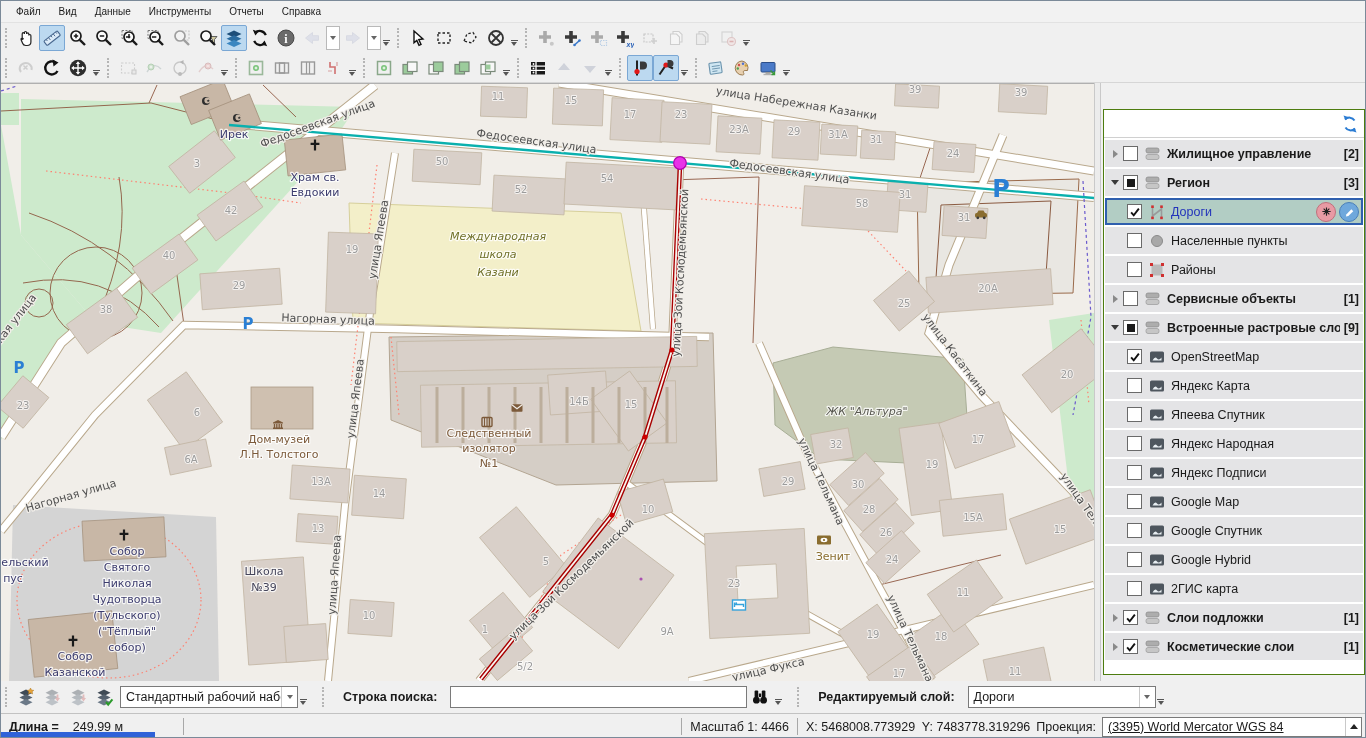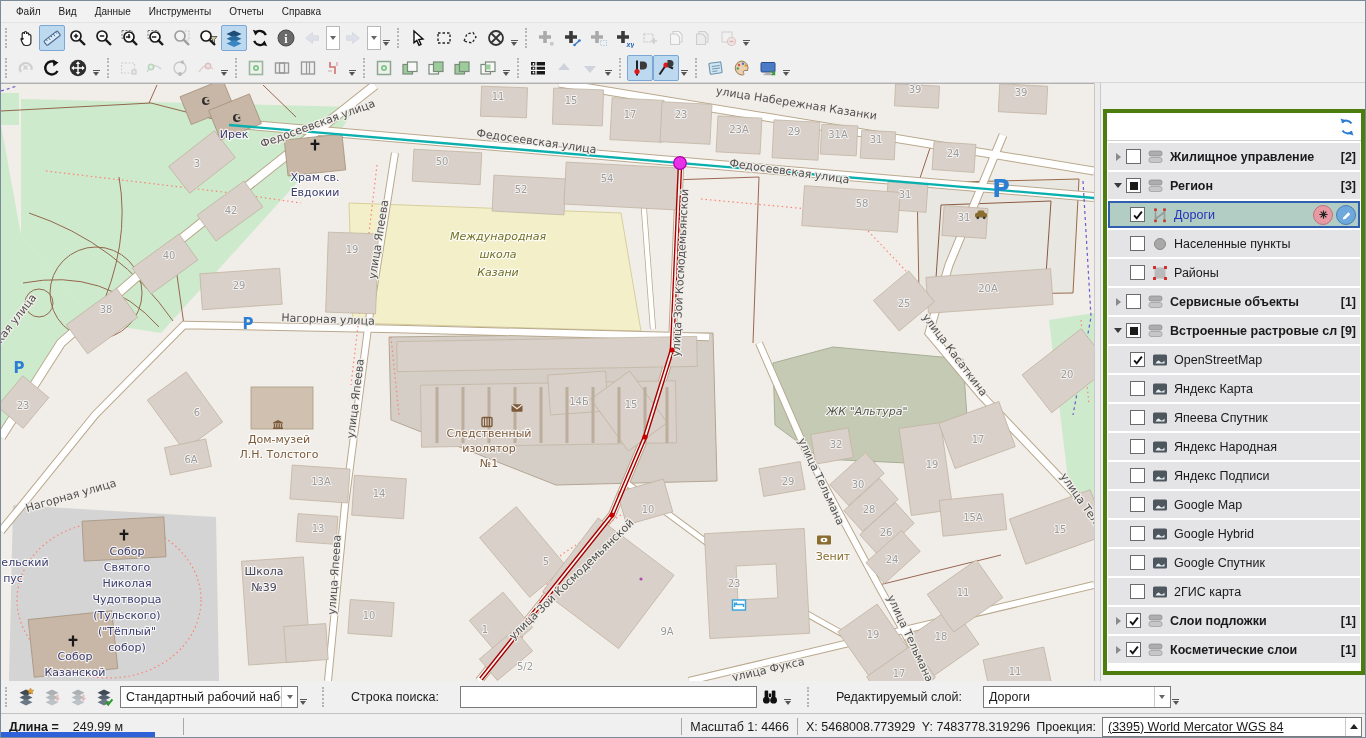--- a/index.html
+++ b/index.html
@@ -25,21 +25,21 @@
   .ovf i{width:7px;border-top:1.5px solid #555;margin-bottom:1px;}
   .ovf .caret{border-top-color:#555;}
   
   #map-wrap{left:0;top:82px;width:1093px;height:598px;background:#f1eee9;border-top:1px solid #b0b0b0;overflow:hidden;}
   #divider{left:1093px;top:82px;width:7px;height:598px;background:#ececec;border-left:1px solid #c9c9c9;border-right:1px solid #c9c9c9;}
   
   #rightpanel{left:1100px;top:82px;width:266px;height:598px;background:#f0f0f0;}
   #tabs{display:flex;height:23px;padding-left:2px;margin-top:3px;}
   .tab{padding:3px 10px 2px;font-size:12.5px;border:1px solid #9a9a9a;border-bottom:none;background:#e9e9e9;margin-right:1px;border-radius:2px 2px 0 0;}
   .tab.active{background:#fff;position:relative;top:0px;font-weight:400;}
-  #panel-body{position:absolute;left:2px;right:2px;top:26px;bottom:6px;background:#fff;border:4px solid #4d7c0f;overflow:hidden;}
+  #panel-body{position:absolute;left:2px;right:2px;top:26px;bottom:6px;background:#fff;border:1px solid #4d7c0f;overflow:hidden;}
   #filter-row{height:28px;border-bottom:1px solid #d0d0d0;display:flex;align-items:center;padding:2px;}
   #filter-input{flex:1;height:22px;border:none;outline:none;font-size:12px;padding:0 4px;}
   #refresh-btn{width:24px;height:24px;display:flex;align-items:center;justify-content:center;}
   #layer-tree{padding:2px 1px;}
   .trow{height:27px;margin-bottom:2px;background:#e4e4e6;display:flex;align-items:center;padding:0 4px;font-size:12.5px;}
   .trow.lvl1{margin-left:0;}
   .trow .ind{width:16px;flex:0 0 16px;}
   .trow.sel{background:#b2cdc4;outline:2px solid #2f5fae;outline-offset:-2px;}
   .exp{width:12px;flex:0 0 12px;display:flex;align-items:center;justify-content:center;}
   .exp-c{width:0;height:0;border-top:4px solid transparent;border-bottom:4px solid transparent;border-left:5px solid #8a8a8a;}
@@ -54,21 +54,21 @@
   .tcount{font-weight:bold;margin-left:4px;}
   .act-btn{width:20px;height:20px;border-radius:50%;display:flex;align-items:center;justify-content:center;margin-left:3px;}
   .act-bug{background:#e89aa4;border:1px solid #c0707c;}
   .act-edit{background:#6fa8dc;border:1px solid #4a7fb8;}
   
   #bottombar{left:0;top:680px;width:1100px;height:32px;background:#f0f0f0;display:flex;align-items:center;}
   .bgroup{display:flex;align-items:center;height:30px;}
   .combo{height:22px;background:#fff;border:1px solid #7a7a7a;display:flex;align-items:center;font-size:12.5px;}
   .combo .val{flex:1;padding:0 5px;white-space:nowrap;overflow:hidden;}
   .combo .arr{width:16px;height:100%;display:flex;align-items:center;justify-content:center;border-left:1px solid #c9c9c9;}
-  .blabel{font-size:12.5px;margin:0 21px;white-space:nowrap;}
+  .blabel{font-size:12.5px;margin:0 13px;white-space:nowrap;font-weight:bold;}
   #search-input{width:297px;height:22px;border:1px solid #7a7a7a;font-size:12.5px;padding:0 4px;outline:none;}
   
   #statusbar{left:0;top:712px;width:100%;height:26px;background:#f0f0f0;border-top:1px solid #c2c2c2;display:flex;align-items:center;font-size:12.5px;}
   .ssep{width:1px;height:17px;background:#a8a8a8;margin:0 8px;}
   #proj-combo{width:260px;height:20px;margin:0 3px 0 6px;text-decoration:underline;}
   .uparr{width:0;height:0;border-left:4px solid transparent;border-right:4px solid transparent;border-bottom:5px solid #222;}
   #blue-strip{left:0;top:731px;width:154px;height:7px;background:#2f62d8;}
   
   .ms{font:11px "DejaVu Sans",sans-serif;fill:#4f4f4f;paint-order:stroke;stroke:#f1eee9;stroke-width:2.6px;stroke-linejoin:round;}
   .mn{font:10px "DejaVu Sans",sans-serif;fill:#9b9b9b;paint-order:stroke;stroke:rgba(255,255,255,.7);stroke-width:2px;stroke-linejoin:round;}
@@ -1101,32 +1101,32 @@
         </div>
         <div class="trow lvl1">
           <span class="ind"></span>
           <span class="chk"></span>
           <span class="ticon">
             <svg viewBox="0 0 20 20" width="20" height="20">
               <rect x="3" y="4.5" width="14" height="11" rx="1.5" fill="#4e565e"></rect>
               <path d="M5.5 13.5 q2.5-4.5 4.5-2 t4.5-1 v3 h-9 z" fill="#e8eef2"></path>
             </svg>
           </span>
-          <span class="tlabel">Google Hybrid</span>
+          <span class="tlabel">Google Спутник</span>
         </div>
         <div class="trow lvl1">
           <span class="ind"></span>
           <span class="chk"></span>
           <span class="ticon">
             <svg viewBox="0 0 20 20" width="20" height="20">
               <rect x="3" y="4.5" width="14" height="11" rx="1.5" fill="#4e565e"></rect>
               <path d="M5.5 13.5 q2.5-4.5 4.5-2 t4.5-1 v3 h-9 z" fill="#e8eef2"></path>
             </svg>
           </span>
-          <span class="tlabel">Google Спутник</span>
+          <span class="tlabel">Google Hybrid</span>
         </div>
         <div class="trow lvl1">
           <span class="ind"></span>
           <span class="chk"></span>
           <span class="ticon">
             <svg viewBox="0 0 20 20" width="20" height="20">
               <rect x="3" y="4.5" width="14" height="11" rx="1.5" fill="#4e565e"></rect>
               <path d="M5.5 13.5 q2.5-4.5 4.5-2 t4.5-1 v3 h-9 z" fill="#e8eef2"></path>
             </svg>
           </span>

